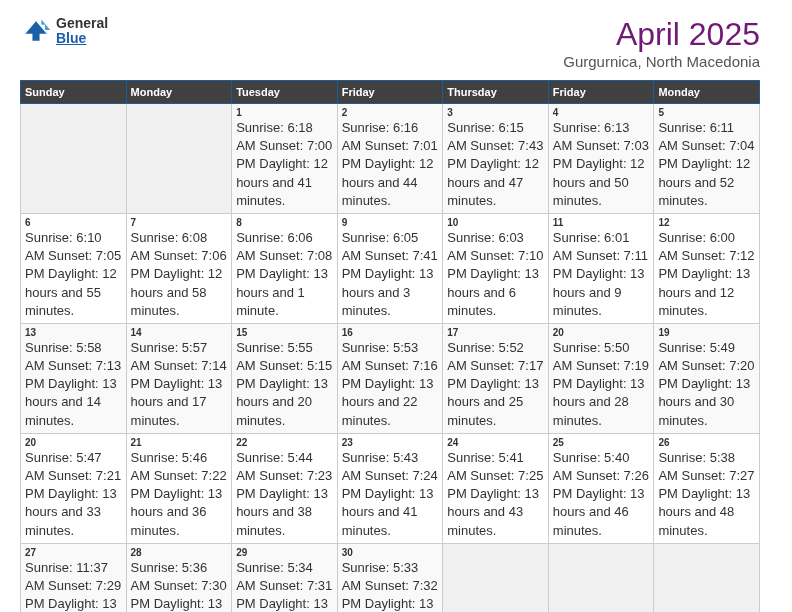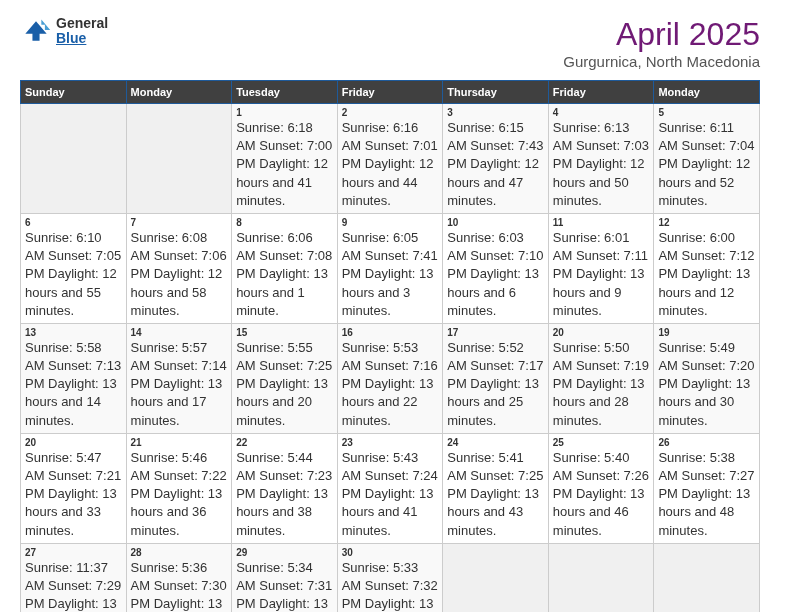--- a/index.html
+++ b/index.html
@@ -227,21 +227,21 @@
           </td>
           <td>
             <span class="day-num">14</span>
             <div class="day-info">Sunrise: 5:57 AM
 Sunset: 7:14 PM
 Daylight: 13 hours and 17 minutes.</div>
           </td>
           <td>
             <span class="day-num">15</span>
             <div class="day-info">Sunrise: 5:55 AM
-Sunset: 7:25 PM
+Sunset: 5:15 PM
 Daylight: 13 hours and 20 minutes.</div>
           </td>
           <td>
             <span class="day-num">16</span>
             <div class="day-info">Sunrise: 5:53 AM
 Sunset: 7:16 PM
 Daylight: 13 hours and 22 minutes.</div>
           </td>
           <td>
             <span class="day-num">17</span>

